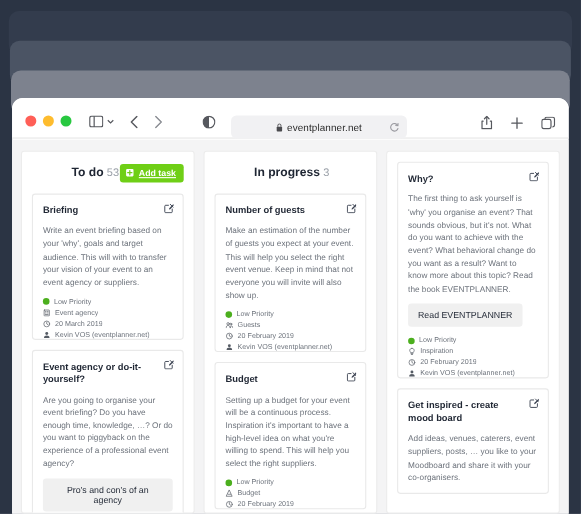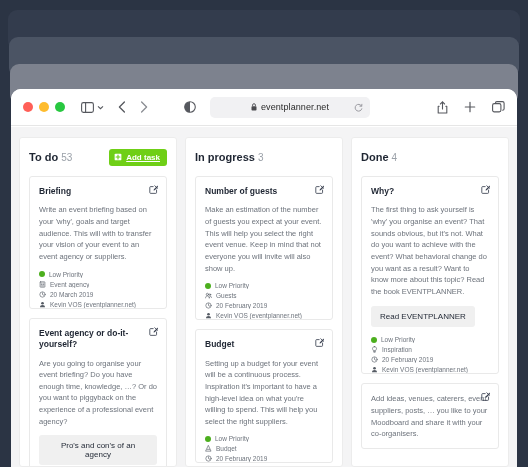--- a/index.html
+++ b/index.html
@@ -22,21 +22,21 @@
     background: #7d828e; border-radius: 9px;
   }
   .window {
     position: absolute; left: 11px; right: 11px; top: 89px; bottom: 0;
     background: #ffffff;
     border-radius: 10px 10px 0 0;
     overflow: hidden;
   }
   
   .toolbar {
-    height: 37px; display: flex; align-items: center;
+    height: 37px; display: flex; align-items: flex-start;
     padding: 16px 12px; background: #ffffff;
     border-bottom: 1px solid #e6e6e6;
   }
   .traffic { display: flex; gap: 6px; align-items: center; }
   .dot { width: 10px; height: 10px; border-radius: 50%; }
   .dot.red { background: #ff5f57; }
   .dot.yellow { background: #febc2e; }
   .dot.green { background: #28c840; }
   .tb-icon {
     color: #56585e; display: flex; align-items: center;
@@ -68,21 +68,21 @@
     background: #ffffff;
     border: 1px solid #ececec;
     border-radius: 3px;
     padding: 9px 9px 0 9px;
     overflow: hidden;
   }
   .col-head {
     display: flex; align-items: center; justify-content: space-between;
     margin-bottom: 9px; height: 20px;
   }
-  .col-title { font-size: 11px; font-weight: bold; color: #1f2633; }
+  .col-title { font-size: 11px; font-weight: bold; color: #1f2633; margin-left: 36px; }
   .col-count { font-size: 10px; font-weight: normal; color: #9aa0a8; margin-left: 3px; }
   .add-task {
     background: #6fcf16; color: #fff;
     font-size: 8px; font-weight: bold;
     border: none; border-radius: 3px;
     padding: 4px 7px 4px 5px;
     display: flex; align-items: center; gap: 4px;
     cursor: pointer; white-space: nowrap; text-decoration: underline;
   }
   .card {
@@ -346,23 +346,20 @@
                   <circle cx="5" cy="5" r="3.8"></circle>
                   <path d="M5 2.6 V5 L6.7 6.1"></path>
                 </svg>
               </span>
               <span class="meta-text">20 February 2019</span>
             </div>
           </div>
         </div>
       </div>
       <div class="column">
-        <div class="col-head">
-          <div class="col-title">Done<span class="col-count">4</span></div>
-        </div>
         <div class="card"><span class="card-edit">
             <svg width="9" height="9" viewBox="0 0 10 10" fill="none" stroke="#3c4352" stroke-width="0.95" stroke-linecap="round" stroke-linejoin="round">
               <path d="M8.4 5.6 V8.4 A0.9 0.9 0 0 1 7.5 9.3 H1.8 A0.9 0.9 0 0 1 0.9 8.4 V2.7 A0.9 0.9 0 0 1 1.8 1.8 H4.6"></path>
               <path d="M6.4 0.8 L9.3 3.7"></path>
               <path d="M9.6 0.5 L5.4 4.7 L5.1 6 L6.4 5.7 L10 2.1 Z" fill="#3c4352" stroke="none"></path>
             </svg>
           </span><div class="card-title">Why?</div><div class="card-desc">The first thing to ask yourself is 'why' you organise an event? That sounds obvious, but it's not. What do you want to achieve with the event? What behavioral change do you want as a result? Want to know more about this topic? Read the book EVENTPLANNER.</div><button class="card-btn">Read EVENTPLANNER</button><div class="meta">
             <div class="meta-row">
               <span class="pri-dot pri-low"></span>
               <span class="meta-text">Low Priority</span>
@@ -396,18 +393,19 @@
             </div>
           </div></div>
         <div class="card">
           <span class="card-edit">
             <svg width="9" height="9" viewBox="0 0 10 10" fill="none" stroke="#3c4352" stroke-width="0.95" stroke-linecap="round" stroke-linejoin="round">
               <path d="M8.4 5.6 V8.4 A0.9 0.9 0 0 1 7.5 9.3 H1.8 A0.9 0.9 0 0 1 0.9 8.4 V2.7 A0.9 0.9 0 0 1 1.8 1.8 H4.6"></path>
               <path d="M6.4 0.8 L9.3 3.7"></path>
               <path d="M9.6 0.5 L5.4 4.7 L5.1 6 L6.4 5.7 L10 2.1 Z" fill="#3c4352" stroke="none"></path>
             </svg>
           </span>
+          <div class="card-title">Get inspired - create mood board</div>
           <div class="card-desc">Add ideas, venues, caterers, event suppliers, posts, … you like to your Moodboard and share it with your co-organisers.</div>
         </div>
       </div>
     </div>
 
 </div>
 
 </body></html>

